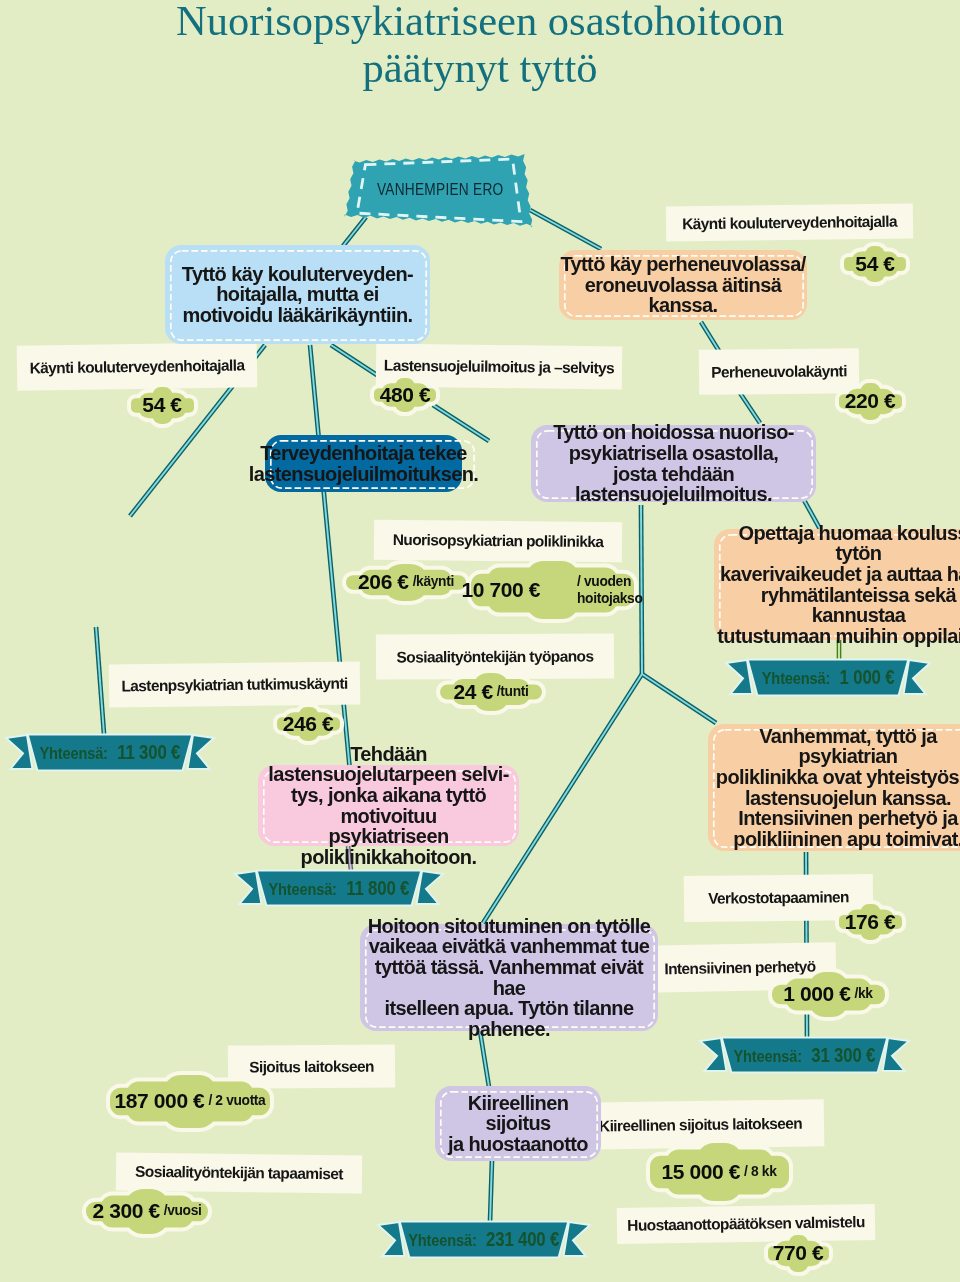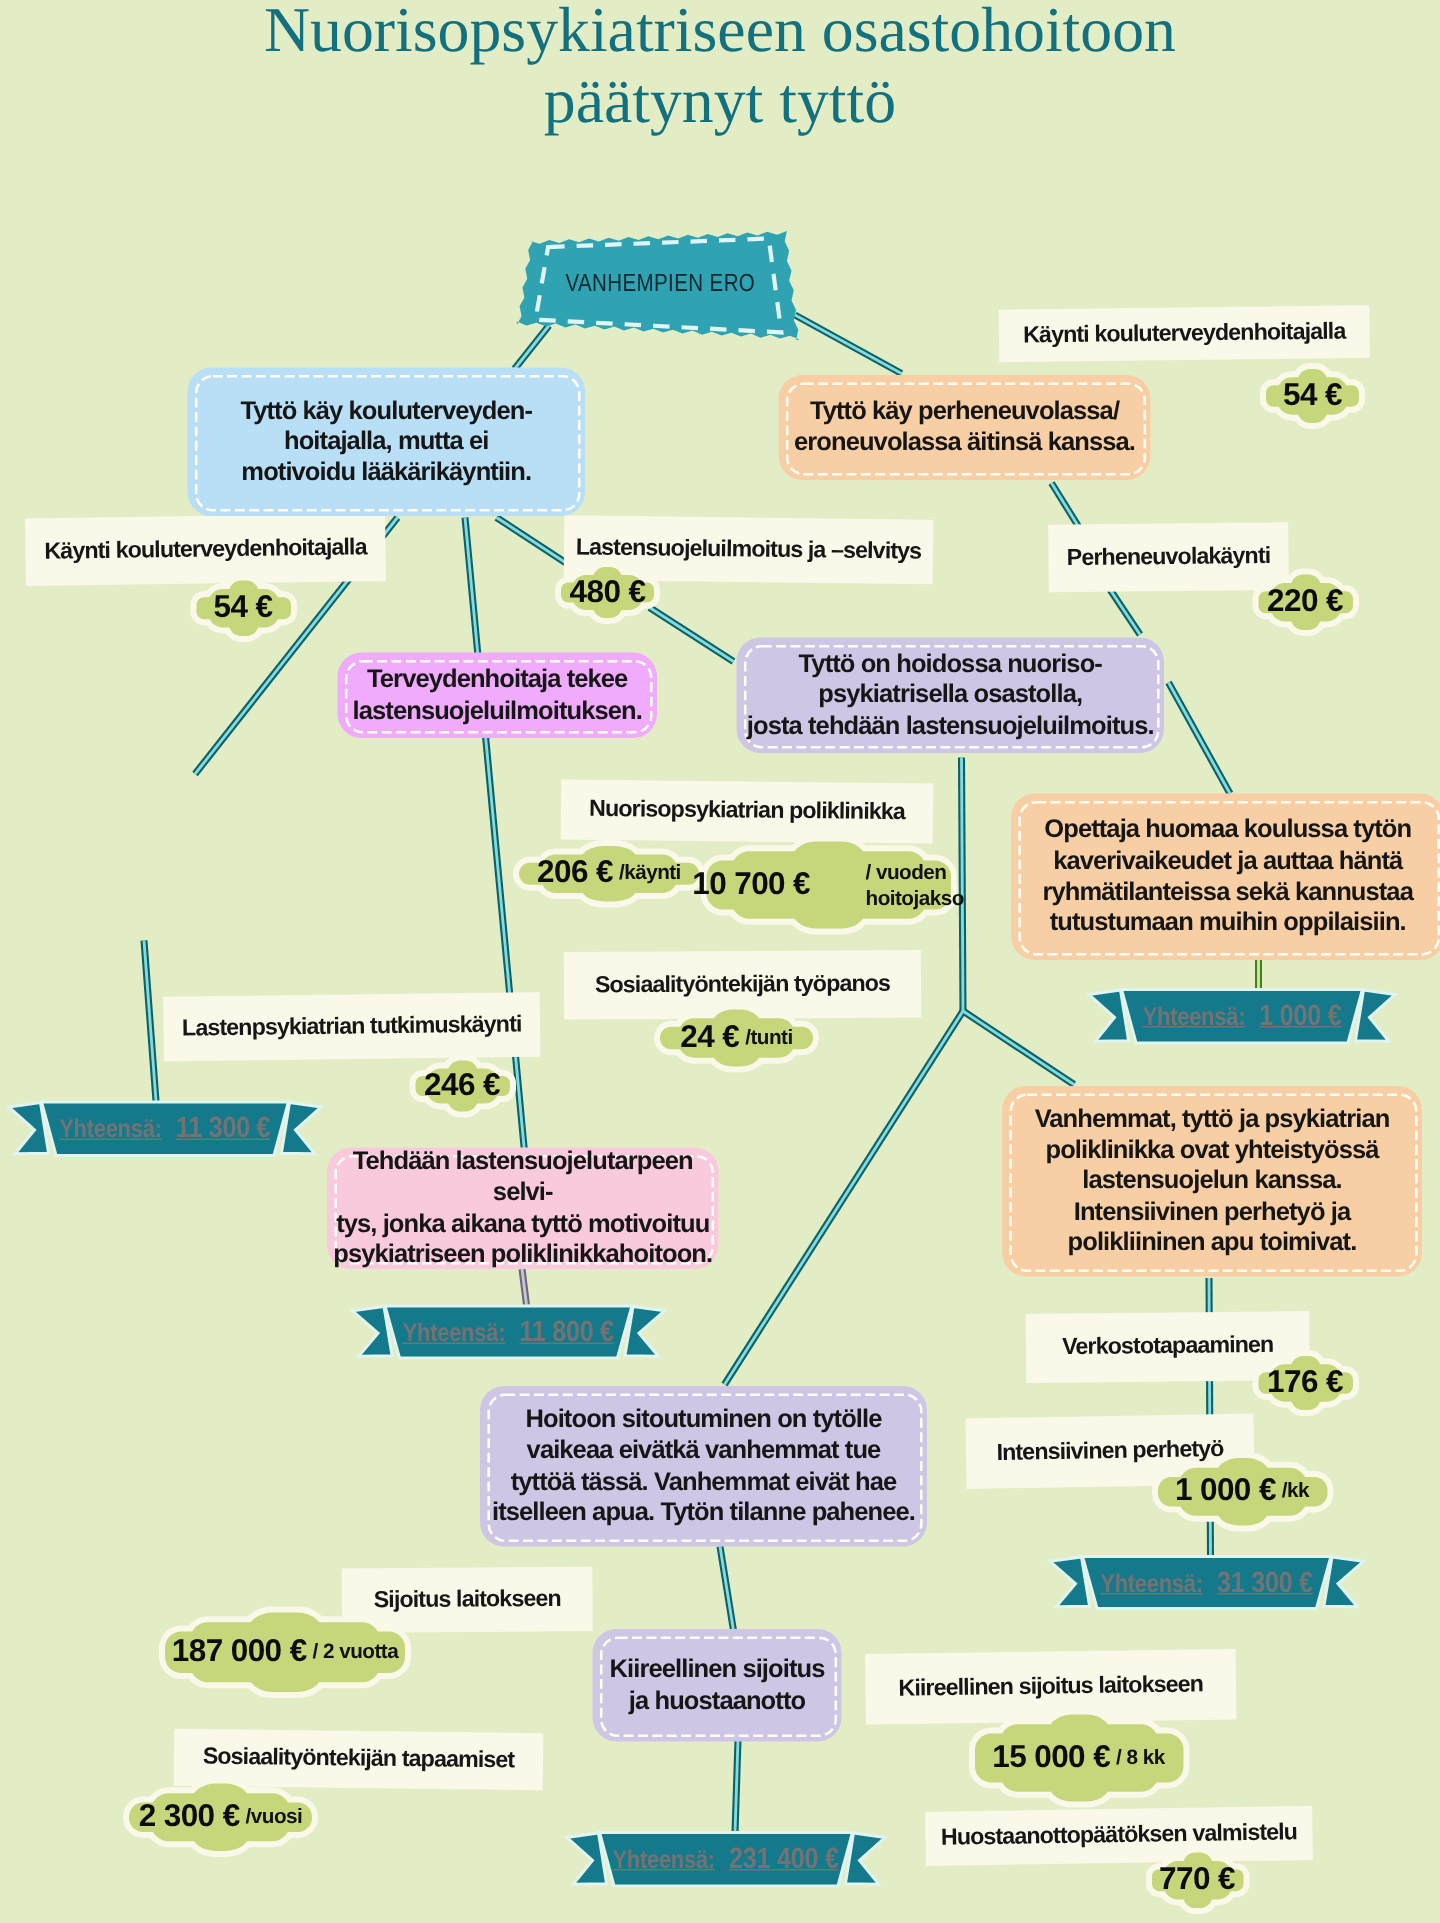--- a/index.html
+++ b/index.html
@@ -3,39 +3,39 @@
 <meta charset="utf-8">
 <style>
 html,body{margin:0;padding:0;}
 body{width:960px;height:1282px;background:#e3edc5;overflow:hidden;
   font-family:"Liberation Sans",sans-serif;}
 #stage{position:relative;width:960px;height:1282px;}
 .ttl{position:absolute;width:960px;text-align:center;color:#12707f;
   font-family:"Liberation Serif",serif;font-size:42.5px;line-height:47px;}
 svg.layer{position:absolute;left:0;top:0;width:960px;height:1282px;overflow:visible;}
 .ev{position:absolute;box-sizing:border-box;border-radius:16px;
-  font-size:17px;line-height:20.6px;font-weight:bold;color:#161616;letter-spacing:-0.6px;
-  display:flex;align-items:center;justify-content:center;text-align:center;}
+  font-size:20px;line-height:20.6px;font-weight:bold;color:#161616;letter-spacing:-0.6px;
+  display:flex;align-items:center;justify-content:center;text-align:center;margin-left:40px;}
 .ev .dash{position:absolute;left:4.8px;top:4.8px;right:4.8px;bottom:4.8px;
   border-radius:12px;}
 .ev .dash svg{position:absolute;left:0;top:0;overflow:visible;}
 .ev .txt{position:relative;z-index:2;white-space:pre-line;}
 .lab{position:absolute;background:#faf8e9;color:#161616;font-size:15.5px;font-weight:bold;
   letter-spacing:-0.6px;display:flex;align-items:center;justify-content:center;white-space:nowrap;}
 .blob{position:absolute;}
 .blob svg{position:absolute;left:0;top:0;overflow:visible;}
 .blob .row{position:absolute;z-index:3;display:flex;align-items:center;white-space:nowrap;
   justify-content:center;}
 .blob .amt{font-size:21px;font-weight:bold;color:#0c0c0c;letter-spacing:-0.4px;}
 .blob .unit{font-size:13.8px;font-weight:bold;color:#111;white-space:pre-line;line-height:17.3px;
   letter-spacing:-0.35px;margin-left:4px;}
 .rib{position:absolute;}
 .rib svg{position:absolute;left:0;top:0;overflow:visible;}
-.rib .t{position:absolute;z-index:3;color:#737373;white-space:nowrap;display:flex;
-  align-items:baseline;justify-content:center;text-decoration:underline;}
+.rib .t{position:absolute;z-index:3;color:#14532d;white-space:nowrap;display:flex;
+  align-items:baseline;justify-content:center;}
 .rib .inner{display:flex;align-items:baseline;transform:scaleX(0.86);}
 .rib .p{font-size:17px;font-weight:bold;letter-spacing:-0.2px;}
 .rib .a{font-size:19.5px;font-weight:bold;letter-spacing:-0.2px;margin-left:11px;}
 .stamp{position:absolute;}
 .stamp svg{position:absolute;left:0;top:0;overflow:visible;}
 .stamp .t{position:absolute;z-index:5;color:#0e2730;font-size:16.5px;font-weight:normal;
   letter-spacing:0.3px;left:0;top:0;display:flex;align-items:center;justify-content:center;}
 .stamp .t > span{display:inline-block;transform:scaleX(0.83);white-space:nowrap;}
 </style>
 </head>
@@ -144,21 +144,21 @@
     </div>
 <div class="ev" style="left:519px;top:250px;width:248px;height:70px;background:#f8cfa4;">
       <div class="dash">
         <svg width="248" height="70">
           <rect x="0.8" y="0.8" width="238.4" height="60.4" rx="11" fill="none" stroke="#fffdf4" stroke-width="1.7" stroke-dasharray="6.6 3.0"></rect>
         </svg>
       </div>
       <div class="txt">Tyttö käy perheneuvolassa/
 eroneuvolassa äitinsä kanssa.</div>
     </div>
-<div class="ev" style="left:225px;top:435px;width:213px;height:57px;background:#f0abfc;">
+<div class="ev" style="left:225px;top:435px;width:197px;height:57px;background:#0369a1;">
       <div class="dash">
         <svg width="213" height="57">
           <rect x="0.8" y="0.8" width="203.4" height="47.4" rx="11" fill="none" stroke="#fffdf4" stroke-width="1.7" stroke-dasharray="6.6 3.0"></rect>
         </svg>
       </div>
       <div class="txt">Terveydenhoitaja tekee
 lastensuojeluilmoituksen.</div>
     </div>
 <div class="ev" style="left:491px;top:425px;width:285px;height:77px;background:#cfc6e6;">
       <div class="dash">

